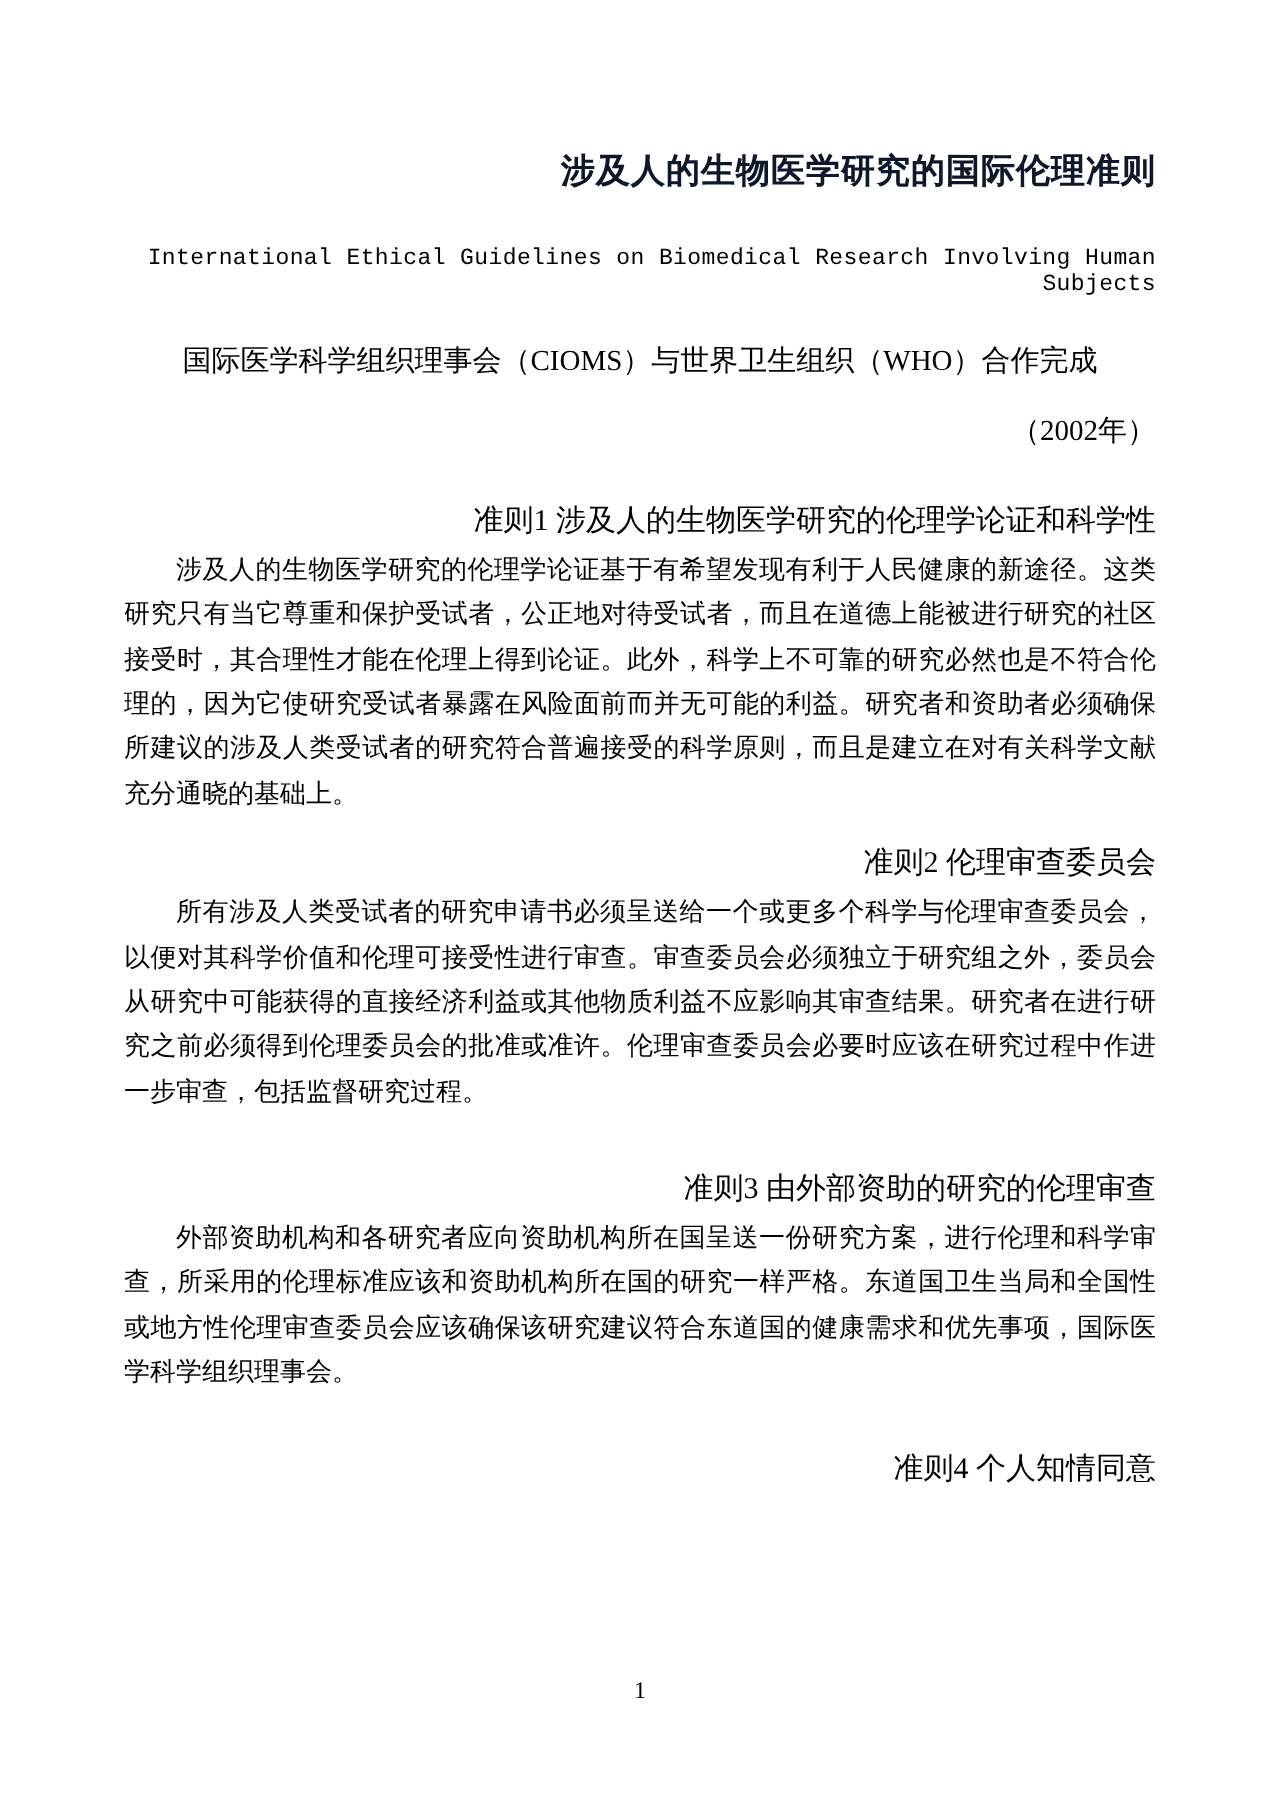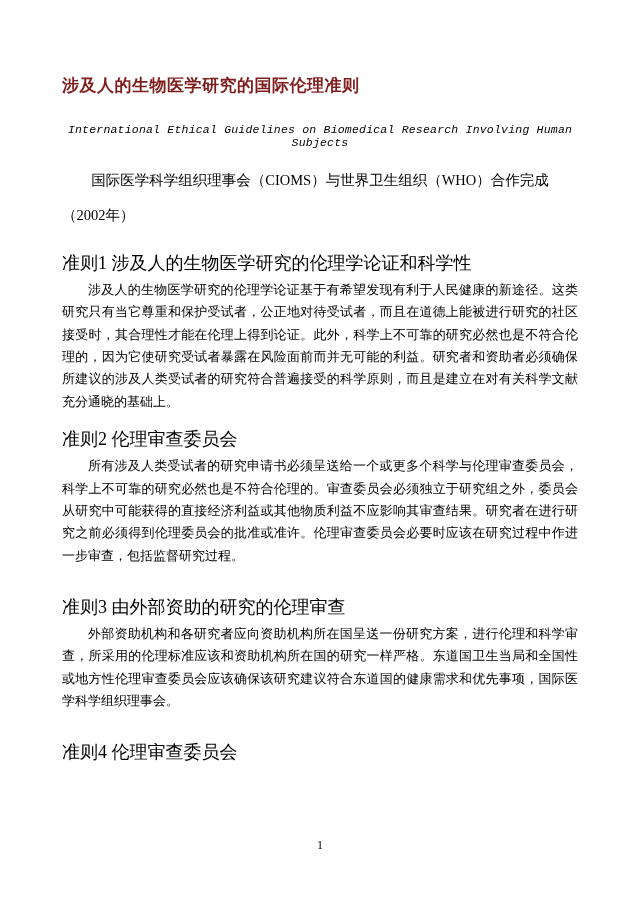--- a/index.html
+++ b/index.html
@@ -14,56 +14,55 @@
     width: 640px;
     height: 905px;
     background: #ffffff;
     margin: 0 auto;
     position: relative;
     box-sizing: border-box;
     padding: 56px 62px 40px 62px;
     overflow: hidden;
   }
   .doc-title {
-    text-align: left;
+    text-align: right;
     font-family: "Liberation Serif", serif;
     font-weight: bold;
     font-size: 17px;
     letter-spacing: 0.5px;
     margin-top: 18px;
     margin-bottom: 0;
-    color: #7f1d1d;
+    color: #0f172a;
   }
   .doc-subtitle-en {
-    text-align: center;
+    text-align: right;
     font-family: "Liberation Mono", monospace;
     font-size: 11.5px;
     letter-spacing: 0.2px;
     margin-top: 26px;
     color: #000;
-    font-style: italic;
   }
   .doc-org {
     text-align: center;
     font-size: 14.5px;
     margin-top: 22px;
     color: #000;
   }
   .doc-year {
-    text-align: left;
+    text-align: right;
     font-size: 14.5px;
     margin-top: 16px;
     color: #000;
   }
   .section {
     margin-top: 26px;
   }
   .section-heading {
-    text-align: left;
-    font-size: 18px;
+    text-align: right;
+    font-size: 15px;
     margin: 0 0 4px 0;
     color: #000;
   }
   .section-body {
     font-size: 13px;
     line-height: 1.72;
     text-align: justify;
     text-justify: inter-ideograph;
     text-indent: 2em;
     margin: 0;
@@ -94,27 +93,27 @@
 
   <div class="doc-year">（2002年）</div>
 
   <div class="section">
     <div class="section-heading">准则1  涉及人的生物医学研究的伦理学论证和科学性</div>
     <p class="section-body">涉及人的生物医学研究的伦理学论证基于有希望发现有利于人民健康的新途径。这类研究只有当它尊重和保护受试者，公正地对待受试者，而且在道德上能被进行研究的社区接受时，其合理性才能在伦理上得到论证。此外，科学上不可靠的研究必然也是不符合伦理的，因为它使研究受试者暴露在风险面前而并无可能的利益。研究者和资助者必须确保所建议的涉及人类受试者的研究符合普遍接受的科学原则，而且是建立在对有关科学文献充分通晓的基础上。</p>
   </div>
 
   <div class="section sec-spacer-1">
     <div class="section-heading">准则2  伦理审查委员会</div>
-    <p class="section-body">所有涉及人类受试者的研究申请书必须呈送给一个或更多个科学与伦理审查委员会，科学上不可靠的研究必然也是不符合伦理的。审查委员会必须独立于研究组之外，委员会从研究中可能获得的直接经济利益或其他物质利益不应影响其审查结果。研究者在进行研究之前必须得到伦理委员会的批准或准许。伦理审查委员会必要时应该在研究过程中作进一步审查，包括监督研究过程。</p>
+    <p class="section-body">所有涉及人类受试者的研究申请书必须呈送给一个或更多个科学与伦理审查委员会，以便对其科学价值和伦理可接受性进行审查。审查委员会必须独立于研究组之外，委员会从研究中可能获得的直接经济利益或其他物质利益不应影响其审查结果。研究者在进行研究之前必须得到伦理委员会的批准或准许。伦理审查委员会必要时应该在研究过程中作进一步审查，包括监督研究过程。</p>
   </div>
 
   <div class="section sec-spacer-2">
     <div class="section-heading">准则3  由外部资助的研究的伦理审查</div>
     <p class="section-body">外部资助机构和各研究者应向资助机构所在国呈送一份研究方案，进行伦理和科学审查，所采用的伦理标准应该和资助机构所在国的研究一样严格。东道国卫生当局和全国性或地方性伦理审查委员会应该确保该研究建议符合东道国的健康需求和优先事项，国际医学科学组织理事会。</p>
   </div>
 
   <div class="section sec-spacer-2">
-    <div class="section-heading">准则4  伦理审查委员会</div>
+    <div class="section-heading">准则4  个人知情同意</div>
   </div>
 
   <div class="page-number">1</div>
 
 </div>
 
 </body></html>

